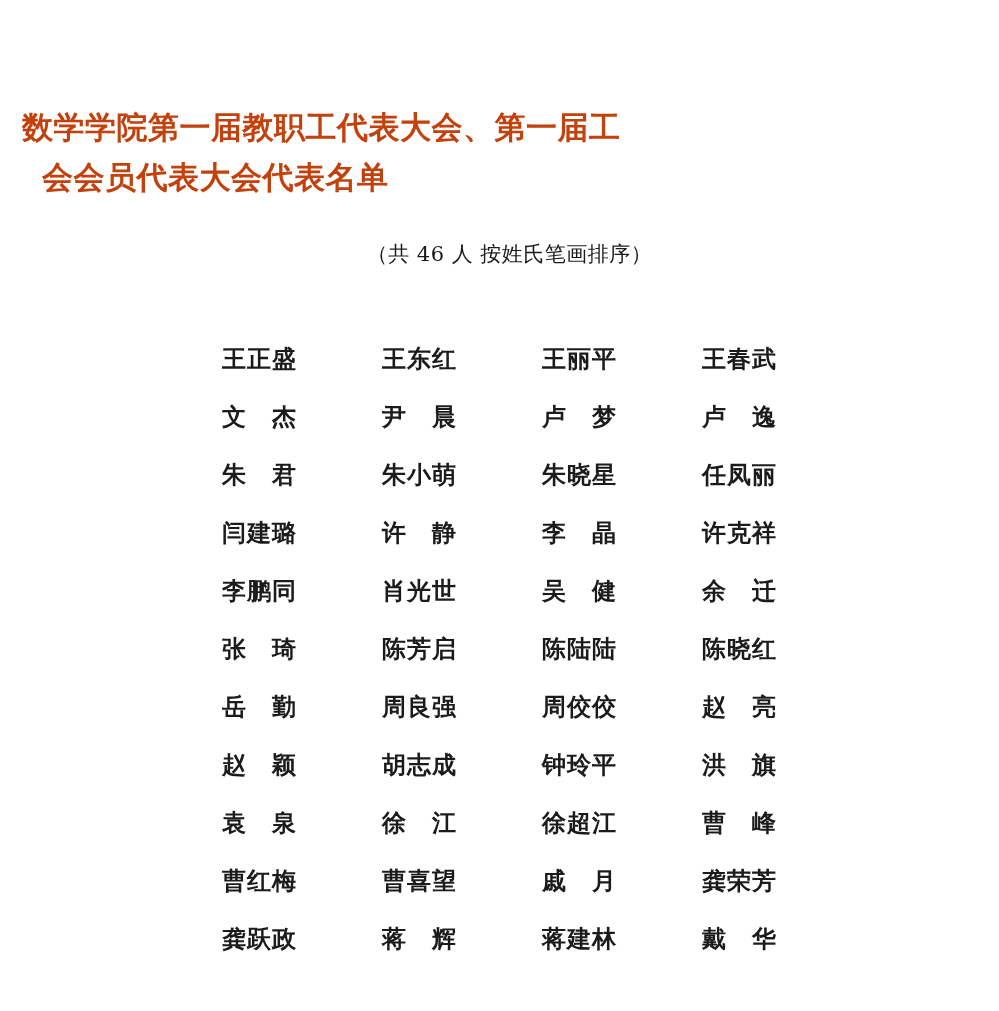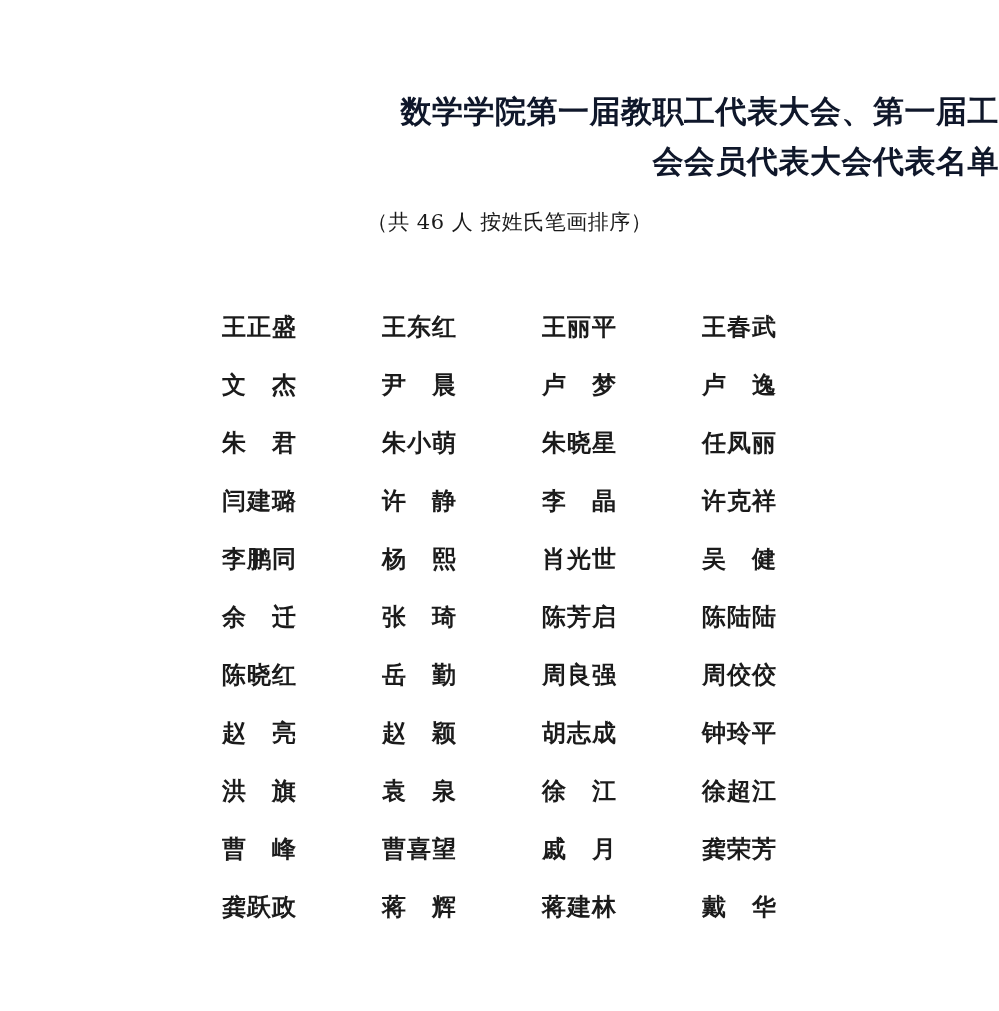--- a/index.html
+++ b/index.html
@@ -15,29 +15,29 @@
     overflow: hidden;
   }
   .page {
     width: 999px;
     height: 1011px;
     box-sizing: border-box;
     padding: 0;
     position: relative;
   }
   .doc-title {
-    margin: 0;
+    margin: 16px;
     padding-top: 86px;
-    text-align: right;
+    text-align: left;
     font-family: "DejaVu Serif", "Liberation Serif", serif;
     font-weight: bold;
     font-size: 31px;
     line-height: 1.62;
     letter-spacing: 0.5px;
-    color: #0f172a;
+    color: #c2410c;
   }
   .title-line {
     display: block;
     padding-left: 26px;
   }
   .title-line.line1 {
     padding-left: 6px;
   }
   .subtitle {
     margin: 0;
@@ -100,21 +100,20 @@
     <div class="name-cell">朱小萌</div>
     <div class="name-cell">朱晓星</div>
     <div class="name-cell">任凤丽</div>
 
     <div class="name-cell">闫建璐</div>
     <div class="name-cell">许　静</div>
     <div class="name-cell">李　晶</div>
     <div class="name-cell">许克祥</div>
 
     <div class="name-cell">李鹏同</div>
-    <div class="name-cell">杨　熙</div>
     <div class="name-cell">肖光世</div>
     <div class="name-cell">吴　健</div>
 
     <div class="name-cell">余　迁</div>
     <div class="name-cell">张　琦</div>
     <div class="name-cell">陈芳启</div>
     <div class="name-cell">陈陆陆</div>
 
     <div class="name-cell">陈晓红</div>
     <div class="name-cell">岳　勤</div>
@@ -125,20 +124,21 @@
     <div class="name-cell">赵　颖</div>
     <div class="name-cell">胡志成</div>
 
     <div class="name-cell">钟玲平</div>
     <div class="name-cell">洪　旗</div>
     <div class="name-cell">袁　泉</div>
     <div class="name-cell">徐　江</div>
 
     <div class="name-cell">徐超江</div>
     <div class="name-cell">曹　峰</div>
+    <div class="name-cell">曹红梅</div>
     <div class="name-cell">曹喜望</div>
 
     <div class="name-cell">戚　月</div>
     <div class="name-cell">龚荣芳</div>
     <div class="name-cell">龚跃政</div>
     <div class="name-cell">蒋　辉</div>
 
     <div class="name-cell">蒋建林</div>
     <div class="name-cell">戴　华</div>
     <div class="name-cell empty"></div>

